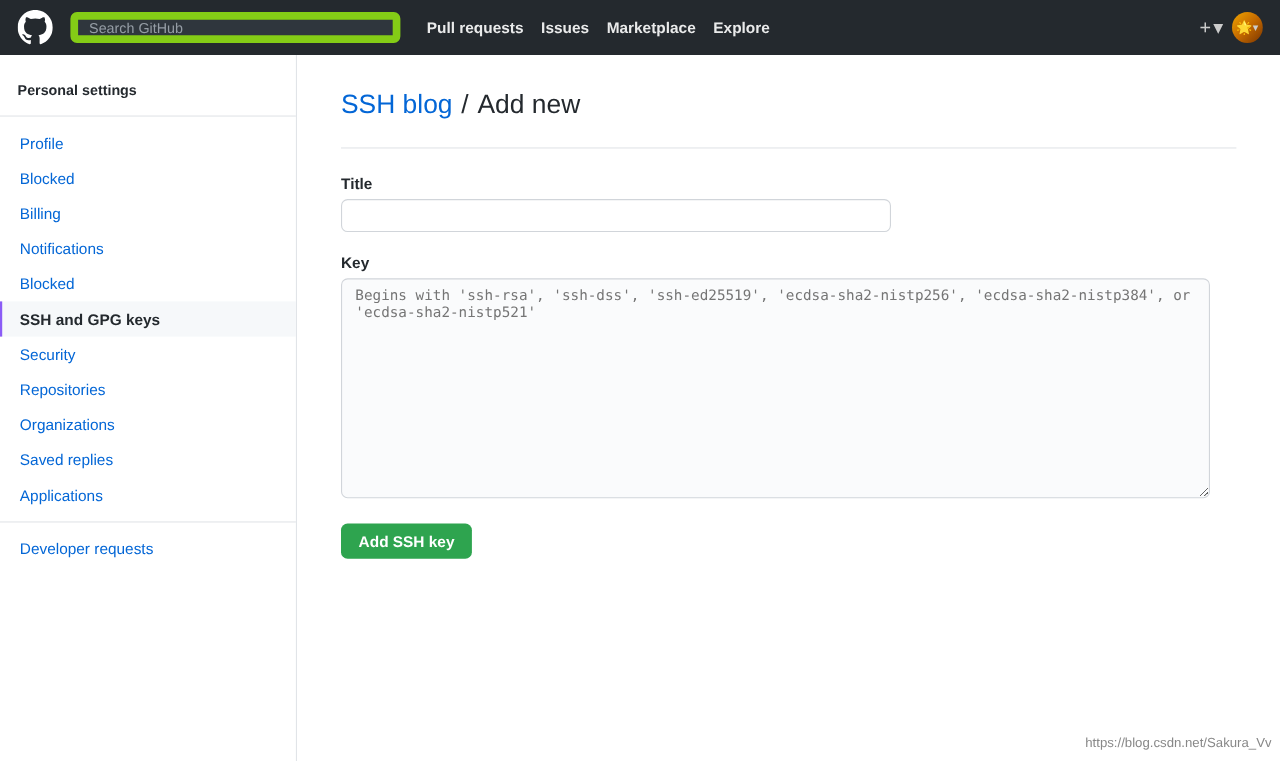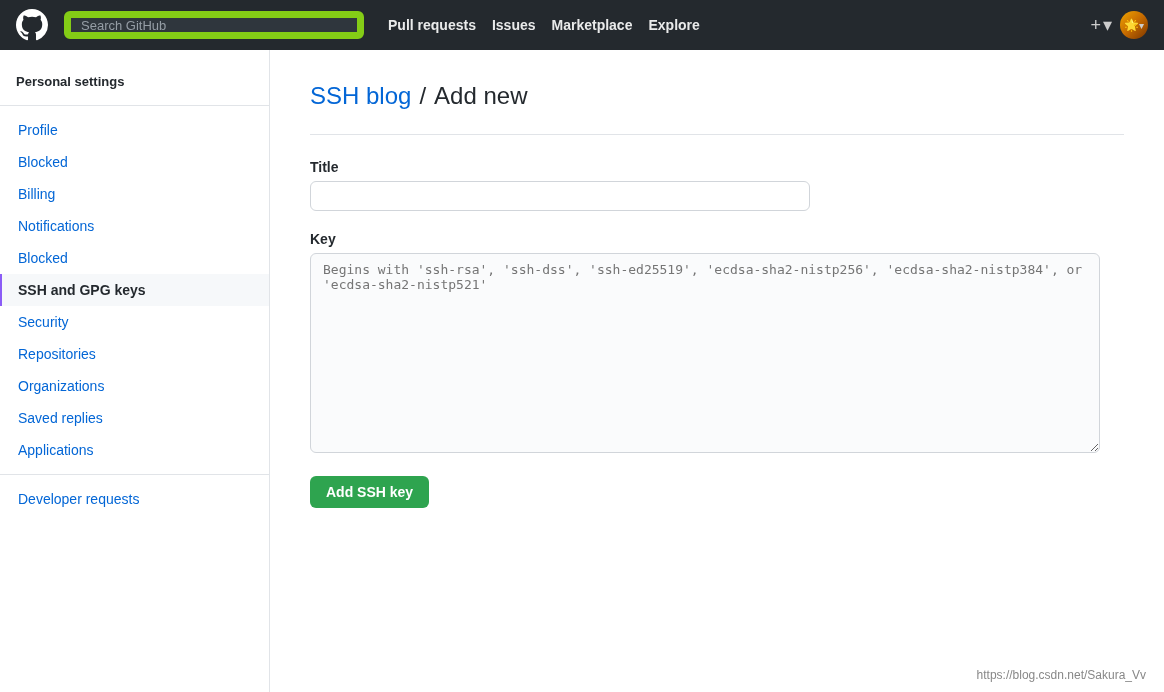--- a/index.html
+++ b/index.html
@@ -184,21 +184,21 @@
       border-radius: 6px;
       padding: 8px 16px;
       font-size: 14px;
       font-weight: 600;
       cursor: pointer;
     }
 
     .watermark {
       position: fixed;
       bottom: 10px;
-      right: 18px;
+      right: 8px;
       font-size: 12px;
       color: #888;
     }
 
     
     .octicon-logo {
       fill: #fff;
     }
   </style>
 </head>

